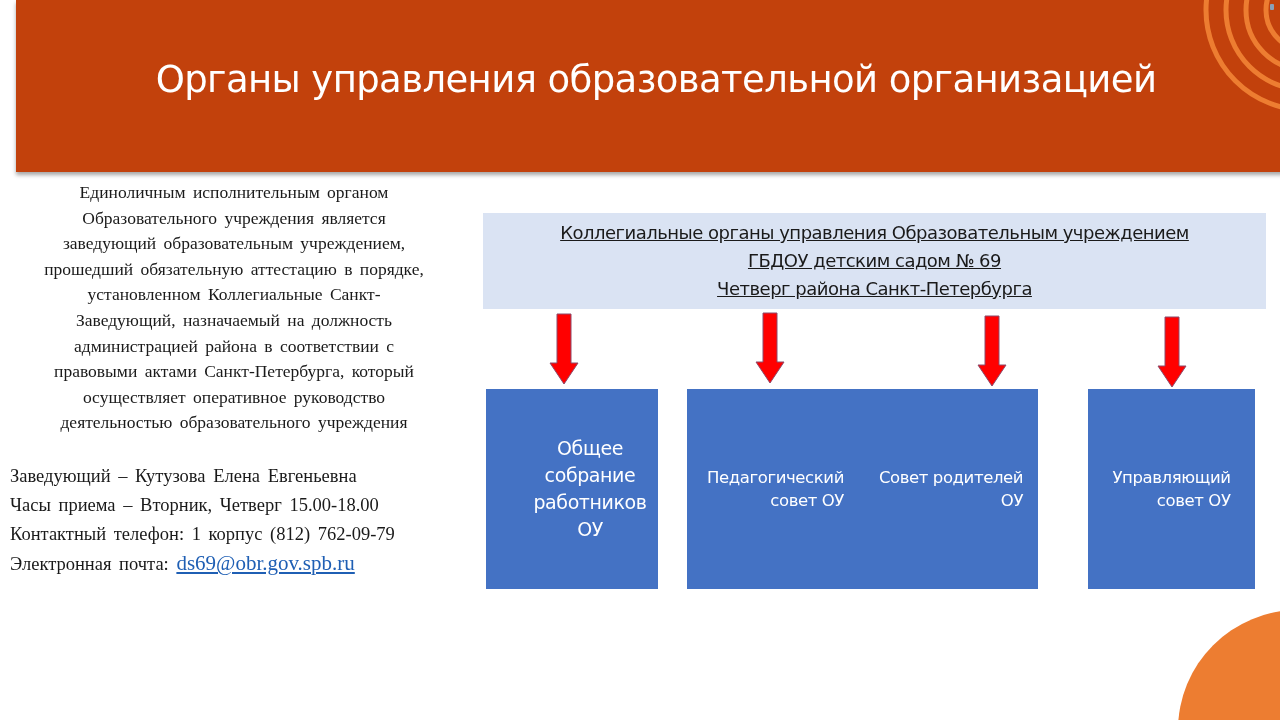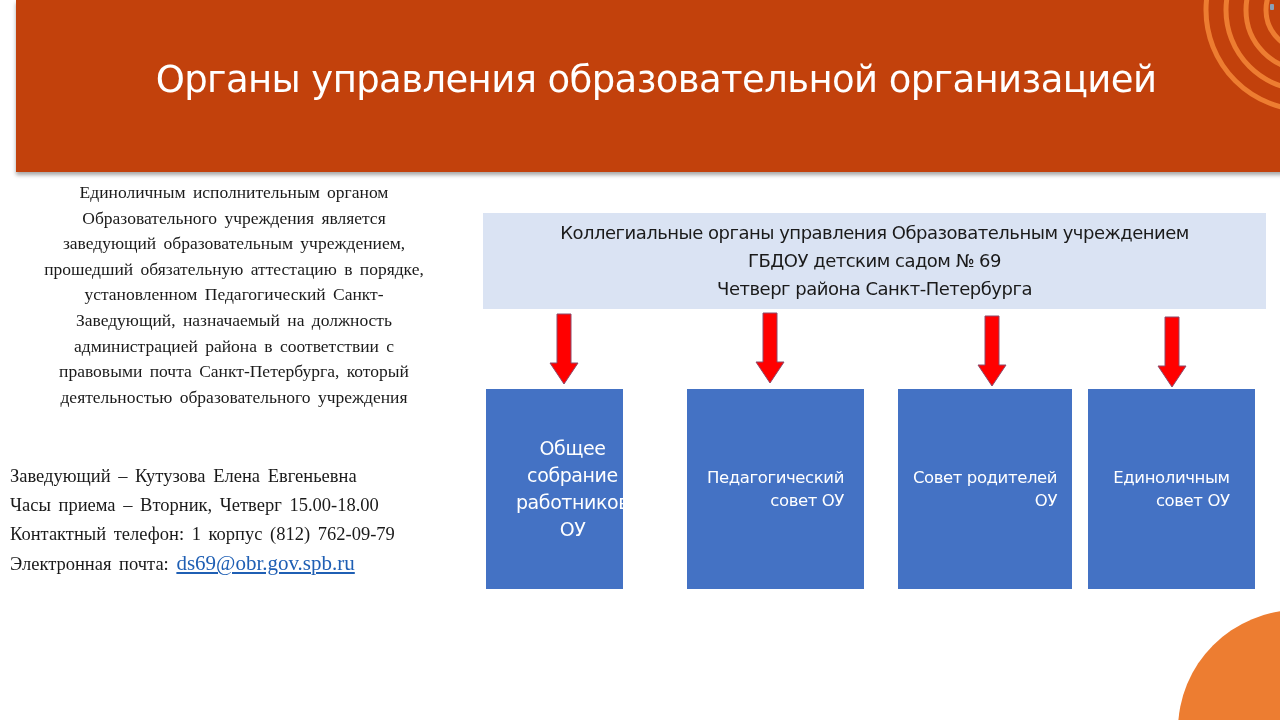--- a/index.html
+++ b/index.html
@@ -35,21 +35,21 @@
     }
     .contact .row { white-space: nowrap; }
     .contact .indent { padding-left: 203px; }
     .contact a { color: #1f5fb4; text-decoration: underline; font-size: 21px; }
 
     .coll-box {
       position: absolute; left: 483px; top: 213px; width: 783px; height: 96px;
       background: #dae3f3;
       text-align: center; color: #1a1a1a;
       font-family: "DejaVu Sans", sans-serif; font-size: 18px;
-      letter-spacing: -0.5px; line-height: 28px; padding-top: 6px;
+      letter-spacing: -0.5px; line-height: 28px; padding-top: 6px; text-decoration: underline;
     }
     .arrow { position: absolute; width: 30px; height: 72px; }
 
     .org-box {
       position: absolute; top: 389px; height: 200px;
       background: #4472c4; color: #ffffff;
       display: flex; align-items: center; justify-content: center;
       text-align: center; font-family: "DejaVu Sans", sans-serif;
       letter-spacing: -0.4px;
     }
@@ -77,24 +77,25 @@
   </svg>
   <div class="header-title">Органы управления образовательной организацией</div>
 </div>
 <div class="corner-dot"></div>
 
 <div class="left-text">
   <div>Единоличным исполнительным органом</div>
   <div>Образовательного учреждения является</div>
   <div>заведующий образовательным учреждением,</div>
   <div>прошедший обязательную аттестацию в порядке,</div>
-  <div>установленном Педагогический Санкт-</div>
+  <div>установленном Коллегиальные Санкт-</div>
   <div>Заведующий, назначаемый на должность</div>
   <div>администрацией района в соответствии с</div>
-  <div>правовыми почта Санкт-Петербурга, который</div>
+  <div>правовыми актами Санкт-Петербурга, который</div>
+  <div>осуществляет оперативное руководство</div>
   <div>деятельностью образовательного учреждения</div>
 </div>
 
 <div class="contact">
   <div class="row">Заведующий – Кутузова Елена Евгеньевна</div>
   <div class="row">Часы приема – Вторник, Четверг 15.00-18.00</div>
   <div class="row">Контактный телефон: 1 корпус (812) 762-09-79</div>
   <div class="row">
     <span>Электронная почта: </span><a>ds69@obr.gov.spb.ru</a>
   </div>
@@ -112,39 +113,39 @@
 <svg class="arrow" style="left:755px; top:312px;" viewBox="0 0 30 72">
   <polygon points="8,1 22,1 22,50 29,50 15,71 1,50 8,50" fill="#ff0000" stroke="#8b4a6a" stroke-width="1"></polygon>
 </svg>
 <svg class="arrow" style="left:977px; top:315px;" viewBox="0 0 30 72">
   <polygon points="8,1 22,1 22,50 29,50 15,71 1,50 8,50" fill="#ff0000" stroke="#8b4a6a" stroke-width="1"></polygon>
 </svg>
 <svg class="arrow" style="left:1157px; top:316px;" viewBox="0 0 30 72">
   <polygon points="8,1 22,1 22,50 29,50 15,71 1,50 8,50" fill="#ff0000" stroke="#8b4a6a" stroke-width="1"></polygon>
 </svg>
 
-<div class="org-box big" style="left:486px; width:137px;padding-left:36px;">
+<div class="org-box big" style="left:486px; width:172px;padding-left:36px;">
   <div>
     <div>Общее</div>
     <div>собрание</div>
     <div>работников ОУ</div>
   </div>
 </div>
 <div class="org-box small" style="left:687px; width:177px;">
   <div>
     <div>Педагогический</div>
     <div>совет ОУ</div>
   </div>
 </div>
-<div class="org-box small" style="left:898px; width:174px;">
+<div class="org-box small" style="left:864px; width:174px;">
   <div>
     <div>Совет родителей</div>
     <div>ОУ</div>
   </div>
 </div>
 <div class="org-box small" style="left:1088px; width:167px;">
   <div>
-    <div>Единоличным</div>
+    <div>Управляющий</div>
     <div>совет ОУ</div>
   </div>
 </div>
 
 <div class="orange-circle"></div>
 
 </body></html>

